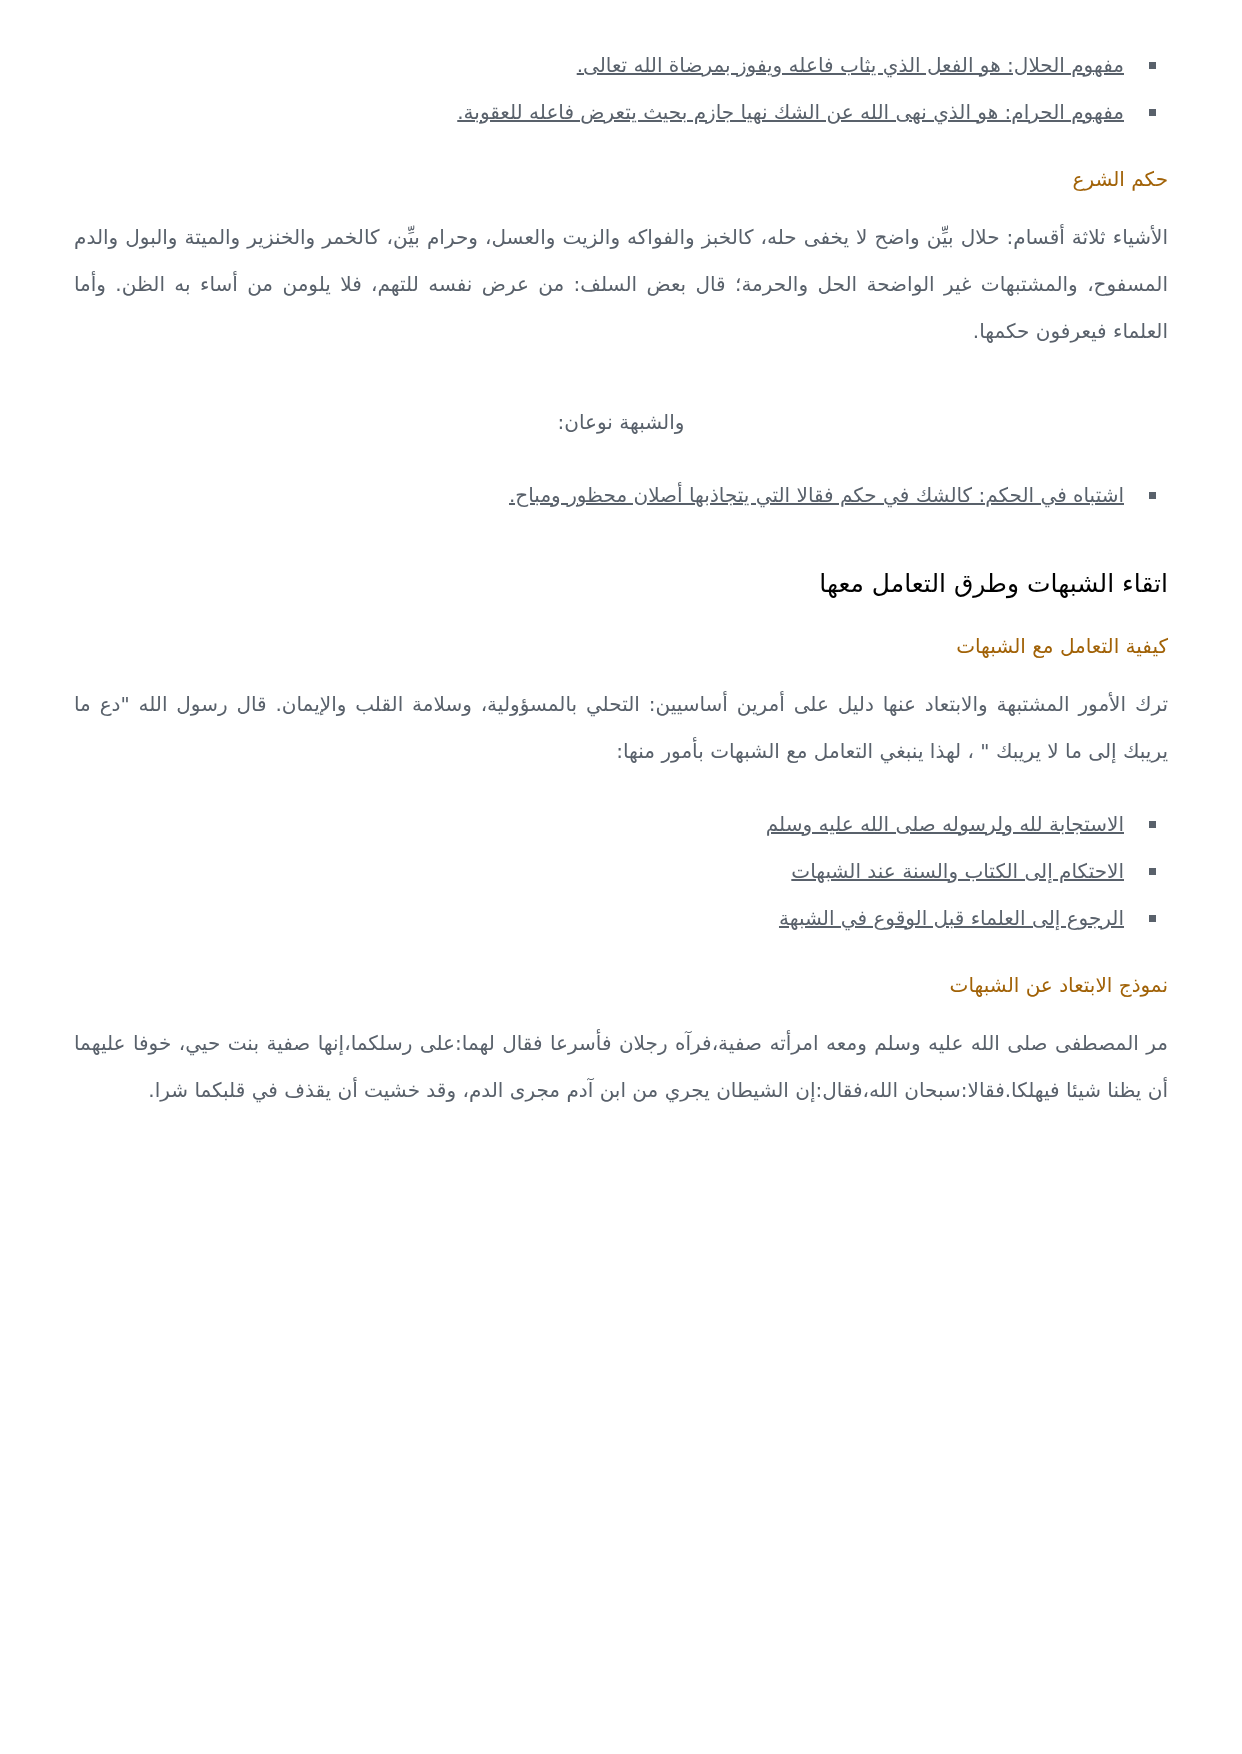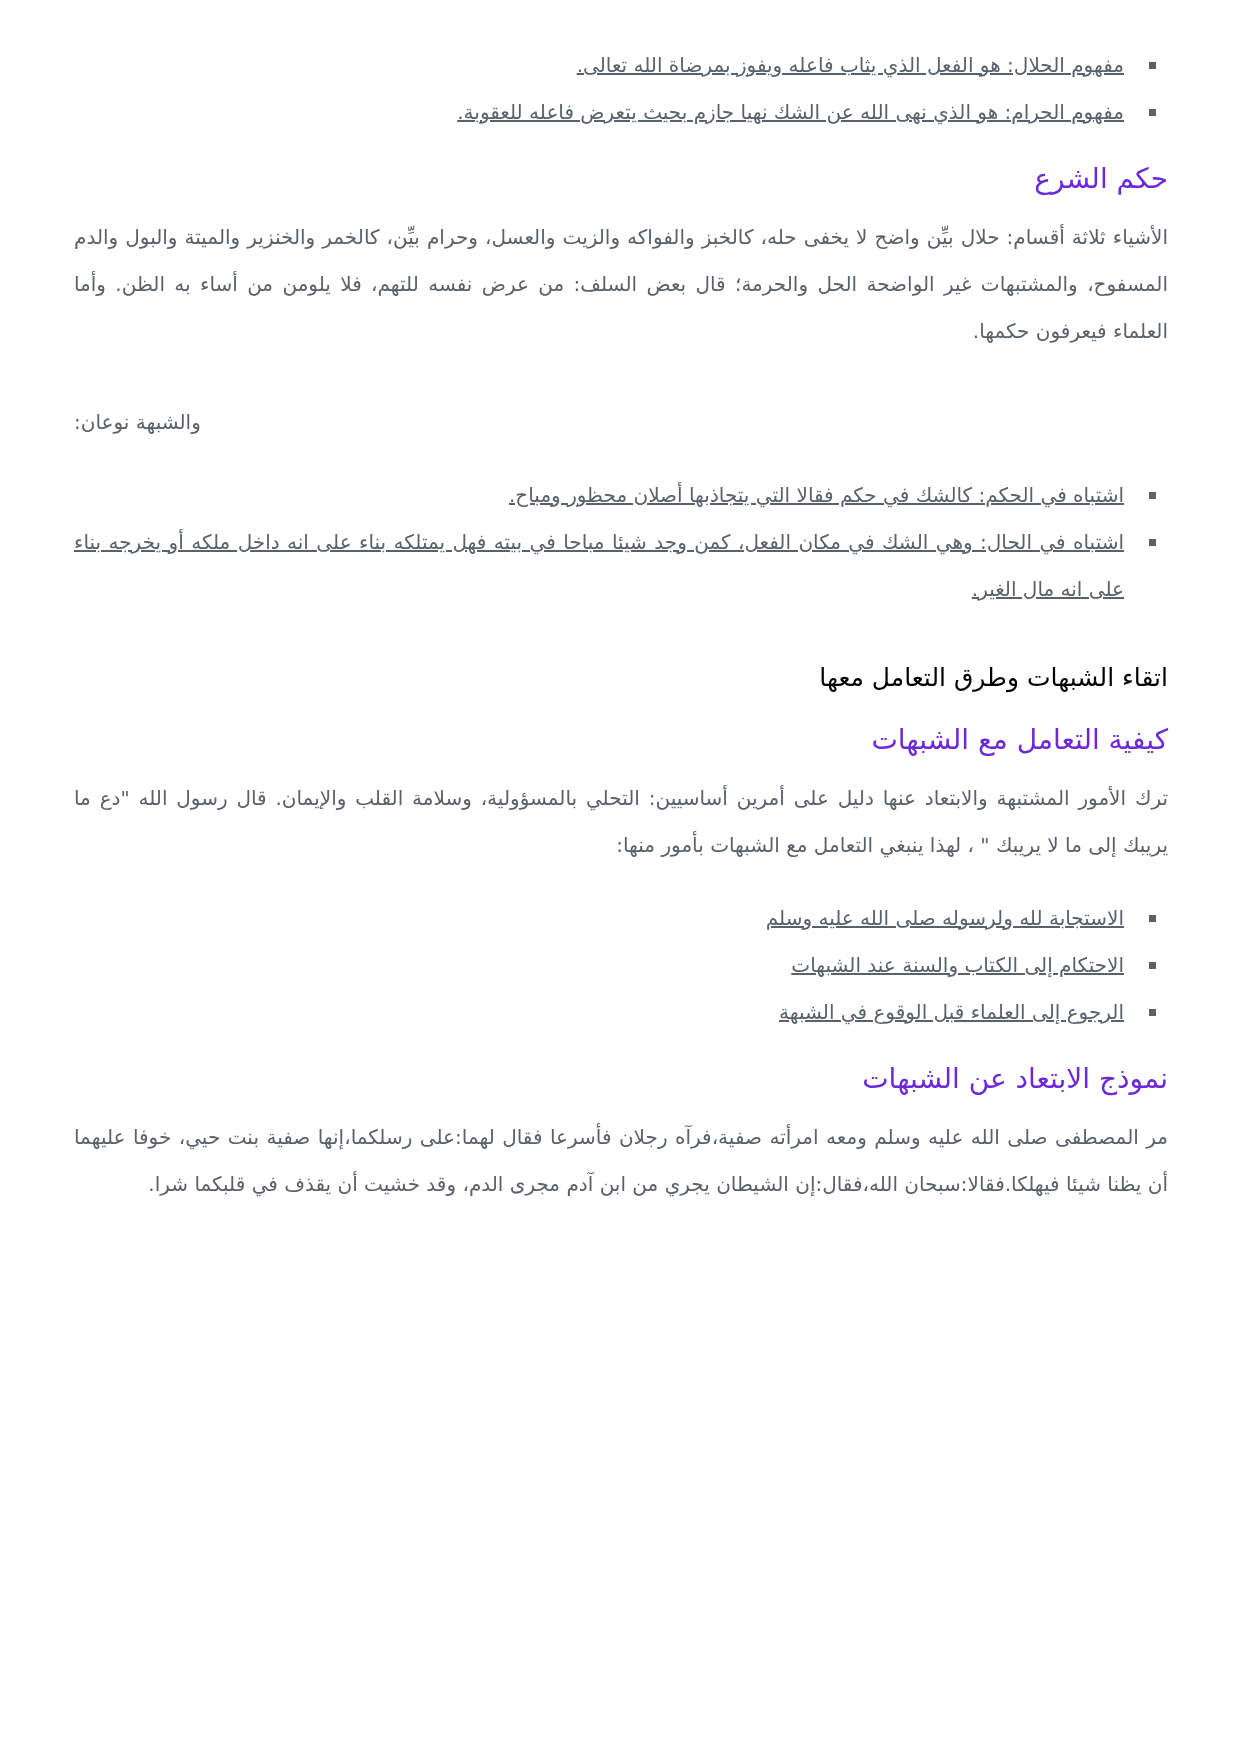--- a/index.html
+++ b/index.html
@@ -15,42 +15,42 @@
   .page {
     padding: 42px 74px 0 74px;
     font-size: 20px;
     line-height: 47px;
   }
   
   .para {
     text-align: justify;
     margin: 18px 0 20px;
   }
-  .para.intro-types { margin: 44px 0 18px; text-align: left; }
+  .para.intro-types { margin: 44px 0 18px; text-align: center; }
   
   ul.blist { list-style: none; margin: 0 0 6px 0; padding: 0; text-decoration: underline; }
   ul.blist li {
     position: relative;
     padding-right: 44px;
     text-align: justify;
   }
   ul.blist li .bullet {
     position: absolute;
     right: 12px;
     top: 20px;
     width: 7px;
     height: 7px;
     background: #59616b;
     display: inline-block;
   }
   ul.blist.tight { margin-top: 26px; }
   
   h3.green {
-    color: #6d28d9;
-    font-size: 28px;
+    color: #a16207;
+    font-size: 20px;
     font-weight: 400;
     line-height: 34px;
     margin: 26px 0 12px;
   }
   h2.red {
     color: #000000;
     font-size: 25px;
     font-weight: 400;
     line-height: 38px;
     margin: 46px 0 8px;
@@ -76,24 +76,20 @@
 
   <p class="para">الأشياء ثلاثة أقسام: حلال بيِّن واضح لا يخفى حله، كالخبز والفواكه والزيت والعسل، وحرام بيِّن، كالخمر والخنزير والميتة والبول والدم المسفوح، والمشتبهات غير الواضحة الحل والحرمة؛ قال بعض السلف: من عرض نفسه للتهم، فلا يلومن من أساء به الظن. وأما العلماء فيعرفون حكمها.</p>
 
   <p class="para intro-types">والشبهة نوعان:</p>
 
   <ul class="blist tight">
     <li>
       <span class="bullet"></span>
       <span>اشتباه في الحكم: كالشك في حكم فقالا التي يتجاذبها أصلان محظور ومباح.</span>
     </li>
-    <li>
-      <span class="bullet"></span>
-      <span>اشتباه في الحال: وهي الشك في مكان الفعل، كمن وجد شيئا مباحا في بيته فهل يمتلكه بناء على انه داخل ملكه أو يخرجه بناء على انه مال الغير.</span>
-    </li>
   </ul>
 
   <h2 class="red">اتقاء الشبهات وطرق التعامل معها</h2>
 
   <h3 class="green">كيفية التعامل مع الشبهات</h3>
 
   <p class="para">ترك الأمور المشتبهة والابتعاد عنها دليل على أمرين أساسيين: التحلي بالمسؤولية، وسلامة القلب والإيمان. قال رسول الله "دع ما يريبك إلى ما لا يريبك " ، لهذا ينبغي التعامل مع الشبهات بأمور منها:</p>
 
   <ul class="blist tight">
     <li>

